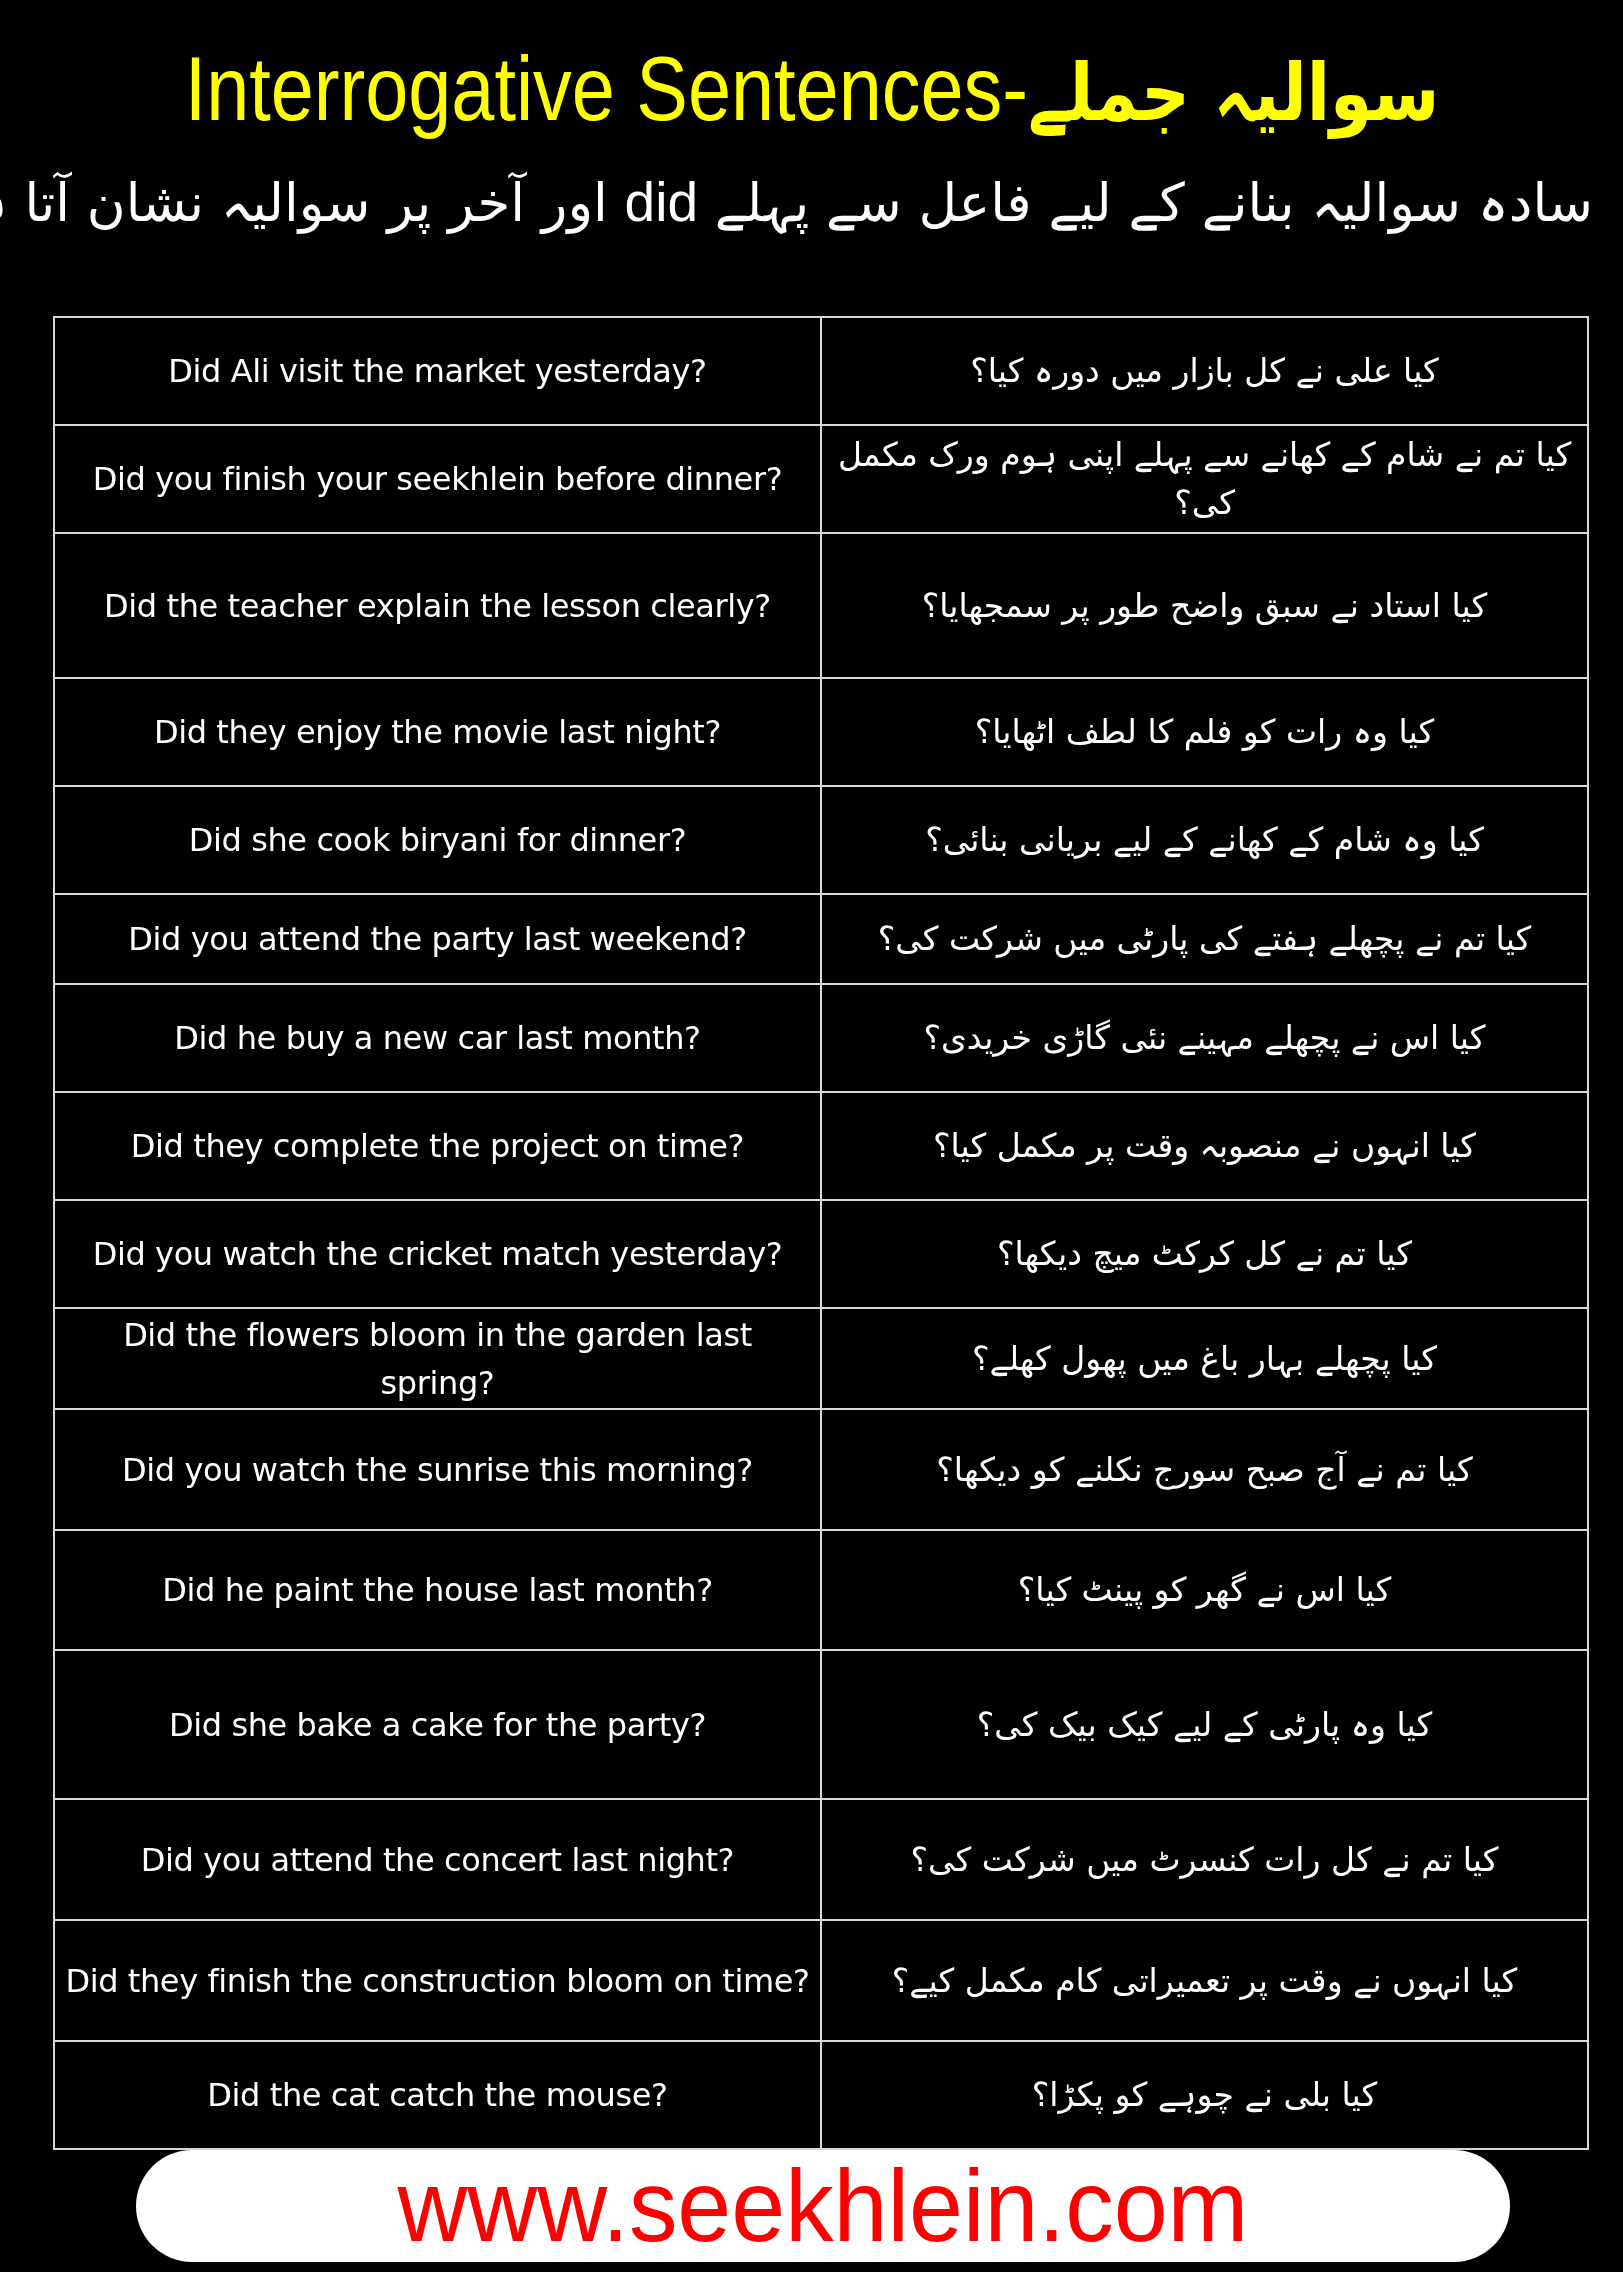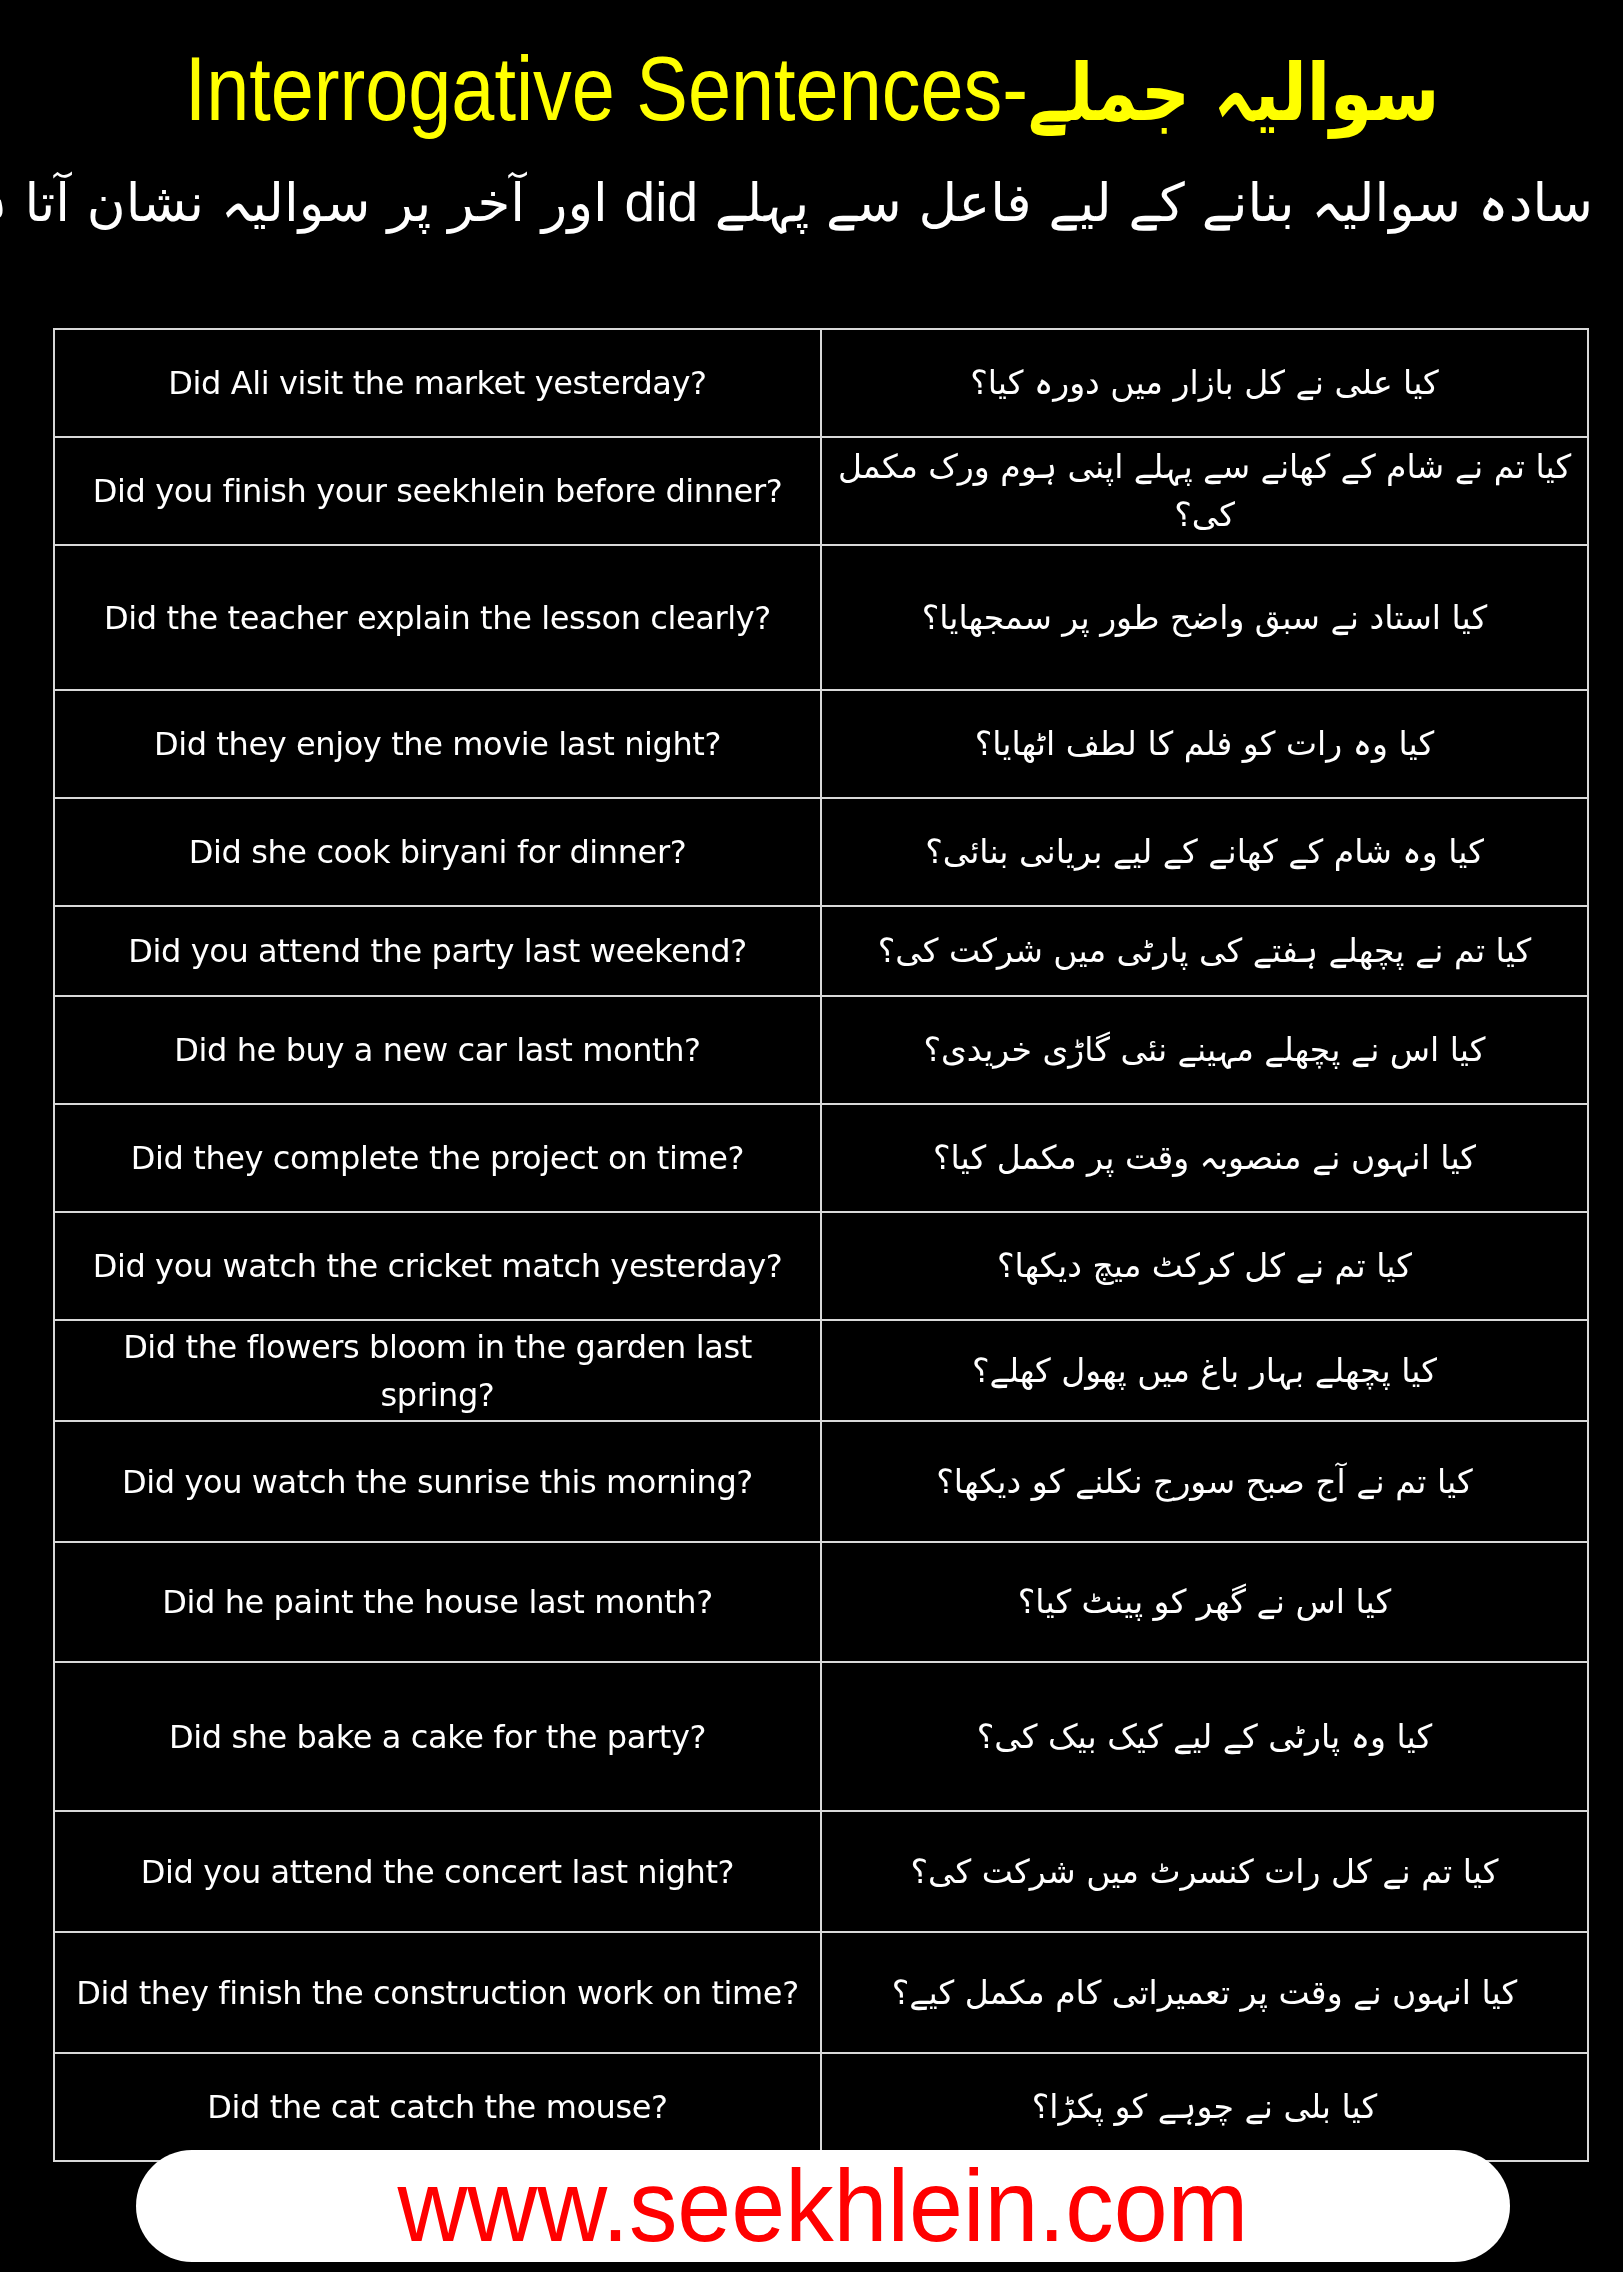--- a/index.html
+++ b/index.html
@@ -49,21 +49,21 @@
       color: #ffffff;
       white-space: nowrap;
     }
     .subtitle .latin {
       font-family: "Liberation Sans", sans-serif;
       font-size: 55px;
     }
     .table-wrap {
       position: absolute;
       left: 53px;
-      top: 328px;
+      top: 316px;
       width: 1534px;
     }
     table.sentences {
       border-collapse: collapse;
       width: 1534px;
       table-layout: fixed;
     }
     table.sentences td {
       border: 2.6px solid #d9d9d9;
       padding: 0 8.6px;
@@ -174,21 +174,21 @@
         </tr>
         <tr style="height: 149px;">
           <td class="en">Did she bake a cake for the party?</td>
           <td class="ur">کیا وہ پارٹی کے لیے کیک بیک کی؟</td>
         </tr>
         <tr style="height: 121px;">
           <td class="en">Did you attend the concert last night?</td>
           <td class="ur">کیا تم نے کل رات کنسرٹ میں شرکت کی؟</td>
         </tr>
         <tr style="height: 121px;">
-          <td class="en">Did they finish the construction work on time?</td>
+          <td class="en">Did they finish the construction bloom on time?</td>
           <td class="ur">کیا انہوں نے وقت پر تعمیراتی کام مکمل کیے؟</td>
         </tr>
         <tr style="height: 108px;">
           <td class="en">Did the cat catch the mouse?</td>
           <td class="ur">کیا بلی نے چوہے کو پکڑا؟</td>
         </tr>
       </tbody>
   </table>
 </div>
 

